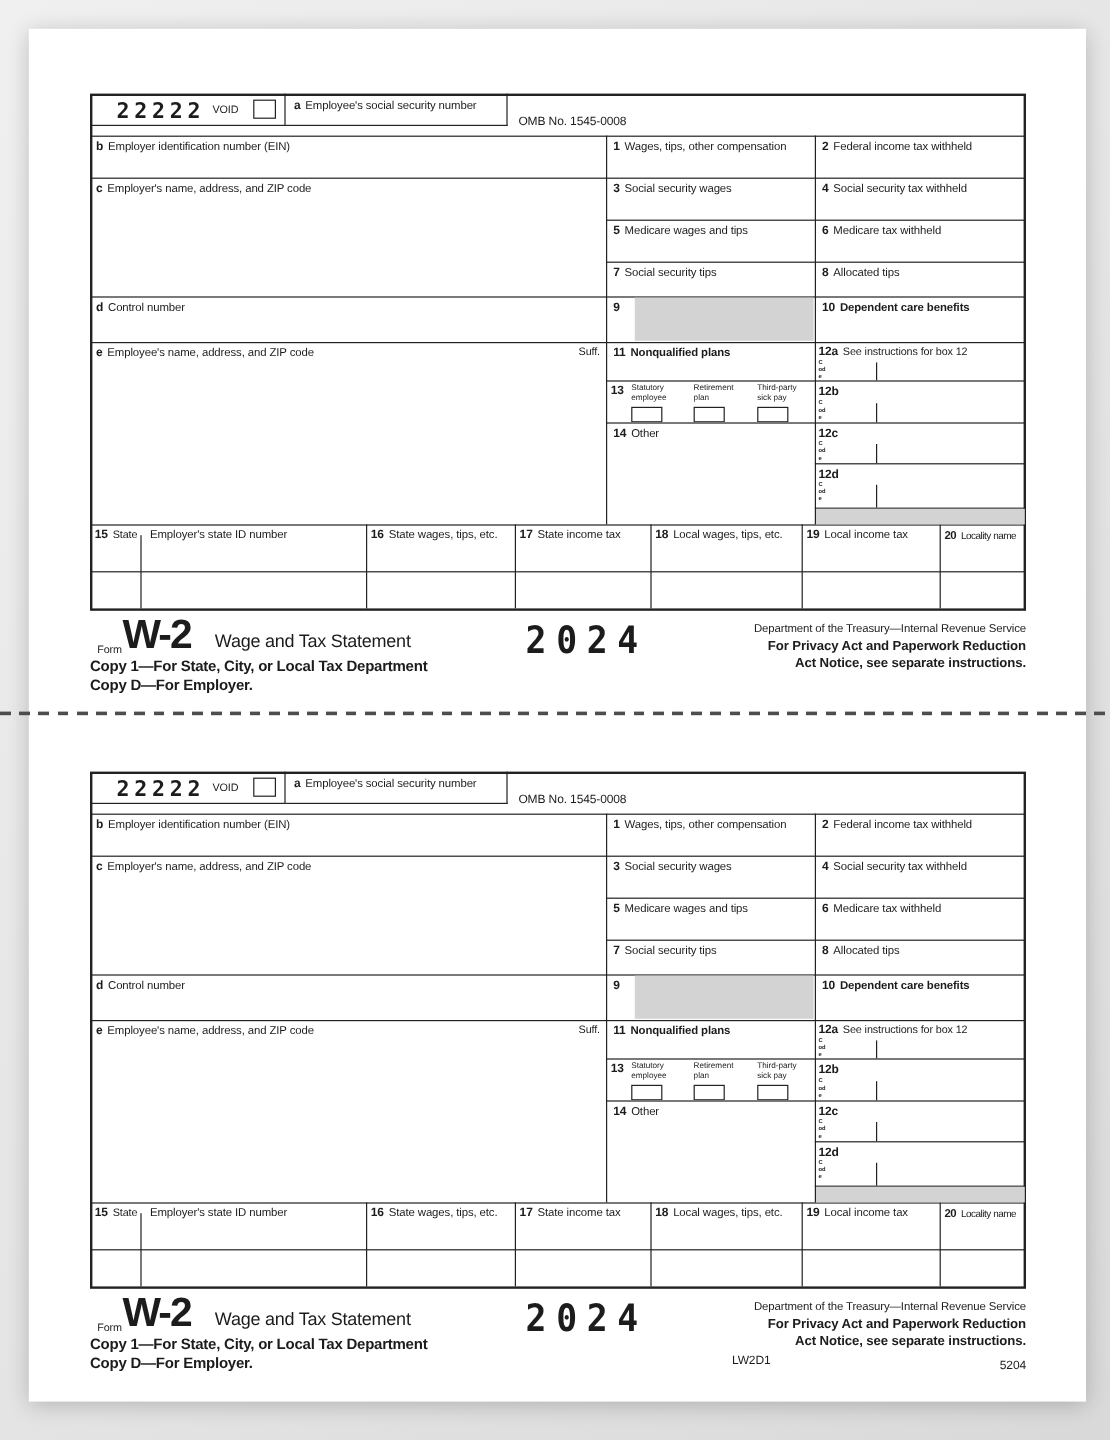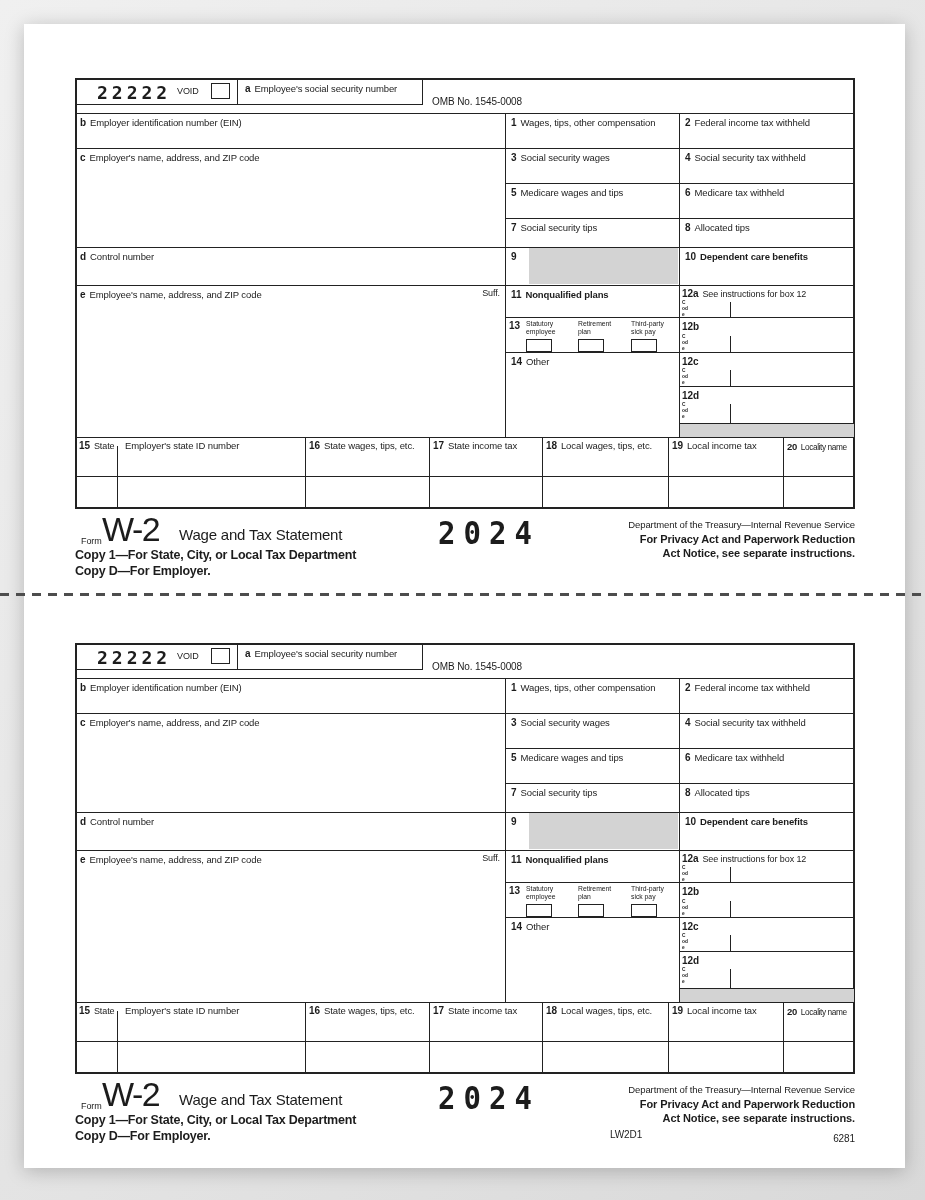--- a/index.html
+++ b/index.html
@@ -29,21 +29,21 @@
   .vl   { position:absolute; width:0; border-left:1px solid #222; }
   .L    { position:absolute; font-size:9.5px; white-space:nowrap; letter-spacing:-0.1px; }
   .n    { font-weight:bold; margin-right:4px; font-size:10px; }
   .bl   { font-weight:bold; }
   .opt  { position:absolute; font-size:6.8px; line-height:1.2; white-space:pre-line; }
   .cb   { position:absolute; box-sizing:border-box; border:1.3px solid #222; background:#fff; }
   .shade{ position:absolute; background:#d3d3d3; }
   .code-v { position:absolute; width:6px; font-size:4.8px; font-weight:bold; line-height:1.25; word-break:break-all; }
   .mono { font-family:"DejaVu Sans Mono", monospace; font-weight:bold; }
   .R    { position:absolute; right:0; text-align:right; white-space:nowrap; }
-  .w2big { position:absolute; font-weight:400; font-size:34px; letter-spacing:-1.5px; }
+  .w2big { position:absolute; font-weight:700; font-size:34px; letter-spacing:-1.5px; }
   .ftitle{ position:absolute; font-weight:normal; font-size:15px; letter-spacing:-0.2px; }
   .copyln{ position:absolute; font-weight:bold; font-size:12.5px; letter-spacing:-0.2px; }
   .year { transform:scaleY(1.08); transform-origin:top left; }
 </style>
 </head>
 <body data-name="page-background">
 
 <div class="sheet" data-name="paper-sheet">
   <div class="w2copy" id="copy1" data-name="w2-copy-top">
 
@@ -245,16 +245,16 @@
   <div class="L" style="left:6px;top:458px;font-size:9px" data-name="form-word">Form</div>
   <div class="w2big" style="left:27px;top:432px" data-name="form-number">W-2</div>
   <div class="ftitle" style="left:104px;top:448px" data-name="form-title">Wage and Tax Statement</div>
   <div class="L mono year" style="left:363px;top:437px;font-size:29px;letter-spacing:8px" data-name="tax-year">2024</div>
   <div class="L R" style="top:441px;font-size:9.5px" data-name="department-line">Department of the Treasury—Internal Revenue Service</div>
   <div class="L R bl" style="top:455px;font-size:11px" data-name="privacy-notice-line-1">For Privacy Act and Paperwork Reduction</div>
   <div class="L R bl" style="top:469px;font-size:11px" data-name="privacy-notice-line-2">Act Notice, see separate instructions.</div>
   <div class="copyln" style="left:0;top:470px" data-name="copy-line-1">Copy 1—For State, City, or Local Tax Department</div>
   <div class="copyln" style="left:0;top:486px" data-name="copy-line-2">Copy D—For Employer.</div>
   <div class="L" style="left:535px;top:486px;font-size:10px" data-name="plate-code">LW2D1</div>
-  <div class="L R" style="top:490px;font-size:10px" data-name="plate-number">6281</div>
+  <div class="L R" style="top:490px;font-size:10px" data-name="plate-number">5204</div>
 </div>
 </div>
 <div class="perf" data-name="perforation-line"></div>
 
 </body></html>

